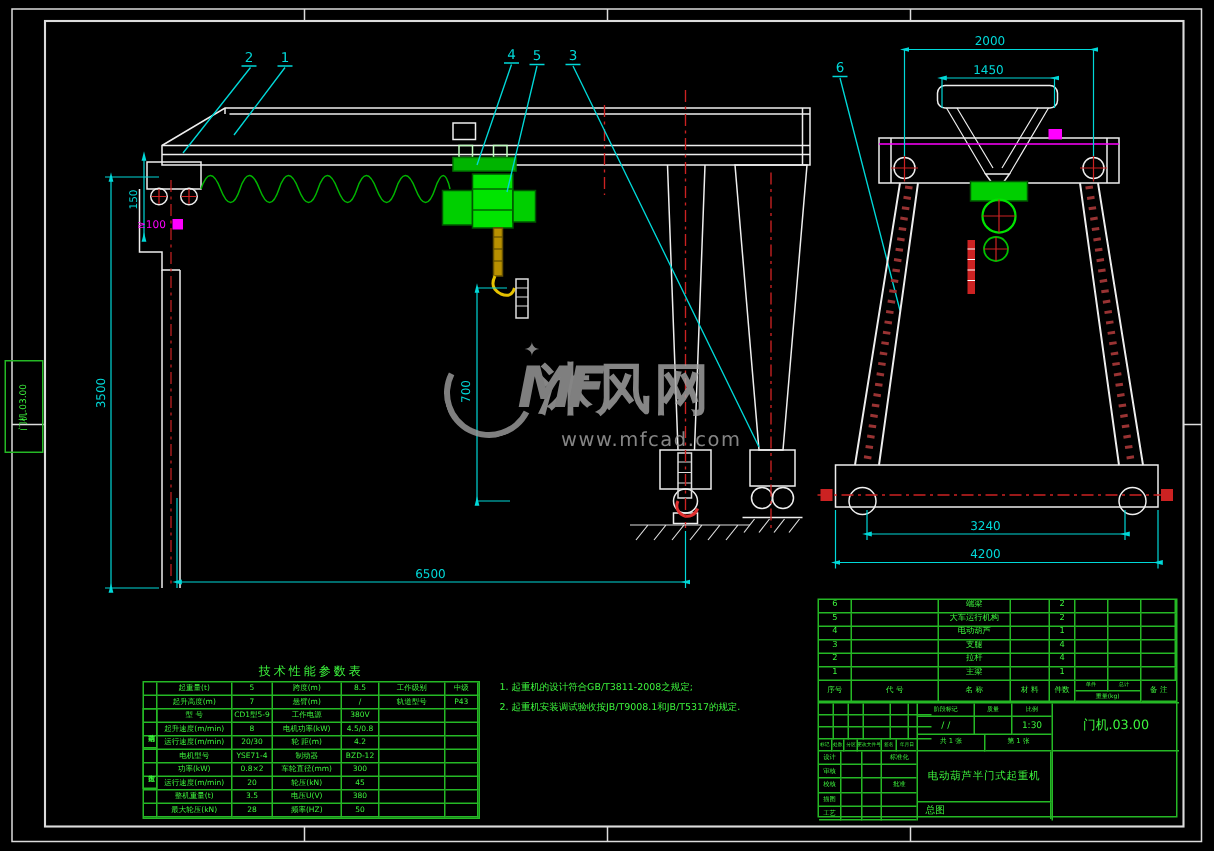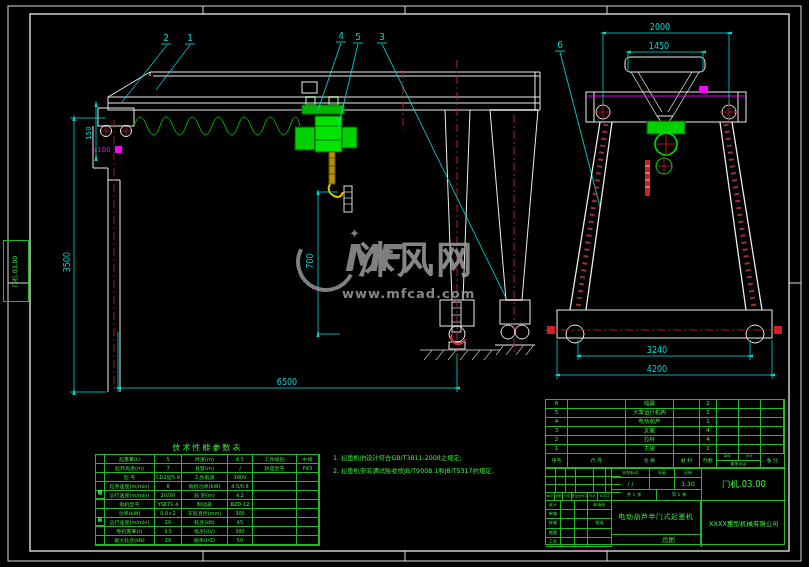--- a/index.html
+++ b/index.html
@@ -24,21 +24,21 @@
            display:flex;align-items:center;justify-content:center;white-space:nowrap;line-height:1;}
   
   #watermark{color:#9b9b9b;opacity:.82;}
   #wm-row{display:flex;align-items:center;}
   #wm-logo{position:relative;width:62px;height:60px;}
   #wm-swoosh{position:absolute;left:0;top:2px;width:52px;height:52px;border:4px solid #9b9b9b;
              border-color:transparent transparent #9b9b9b #9b9b9b;border-radius:50%;transform:rotate(-18deg);}
   #wm-mf{position:absolute;left:7px;top:6px;font:italic 800 38px "DejaVu Sans",sans-serif;letter-spacing:-5px;margin-left:42px;}
   #wm-star{position:absolute;right:-2px;top:-4px;font-size:13px;}
   #wm-title{font-weight:800;font-size:37px;letter-spacing:2px;color:#a3a3a3;}
-  #wm-url{font-weight:700;font-size:13px;letter-spacing:1px;margin:-4px 0 0 46px;color:#a3a3a3;}
+  #wm-url{font-weight:400;font-size:13px;letter-spacing:1px;margin:-4px 0 0 78px;color:#a3a3a3;}
 </style>
 </head>
 <body>
 
 <svg width="809" height="567" viewBox="0 0 809 567">
   <defs>
     <marker id="ac" markerWidth="8" markerHeight="8" refX="4" refY="4" orient="auto">
       <path d="M0,4 L8,2 L8,6 Z" fill="#00d8d8"></path>
     </marker>
   </defs>
@@ -433,21 +433,20 @@
       <div style="display:flex;height:12px;font-size:6px;">
         <div class="tb-cell" style="width:38px;">∕ ∕</div>
         <div class="tb-cell" style="width:25px;"></div>
         <div class="tb-cell" style="width:26px;border-right:none;">1:30</div>
       </div>
       <div style="display:flex;height:11px;font-size:4.5px;">
         <div class="tb-cell" style="width:45px;">共 1 张</div>
         <div class="tb-cell" style="width:44px;border-right:none;">第 1 张</div>
       </div>
       <div class="tb-cell" style="height:34px;font-size:7px;letter-spacing:0.5px;text-align:center;">电动葫芦半门式起重机</div>
-      <div class="tb-cell" style="height:11px;font-size:6.5px;justify-content:flex-start;padding-left:5px;border-bottom:none;margin-left:45px;">总图</div>
+      <div class="tb-cell" style="height:11px;font-size:6.5px;justify-content:flex-start;padding-left:5px;border-bottom:none;">总图</div>
     </div>
 
     <div class="abs" style="left:155px;top:0;width:85px;height:78px;border-left:1px solid #25b825;box-sizing:border-box;">
       <div class="tb-cell" style="height:32px;font-size:8.5px;border-right:none;">门机.03.00</div>
-      <div class="tb-cell" style="height:46px;font-size:6.5px;border-right:none;border-bottom:none;white-space:normal;text-align:center;padding:0 2px;">XXXX重型机械有限公司</div>
     </div>
   </div>
 </div>
 
 </body></html>

